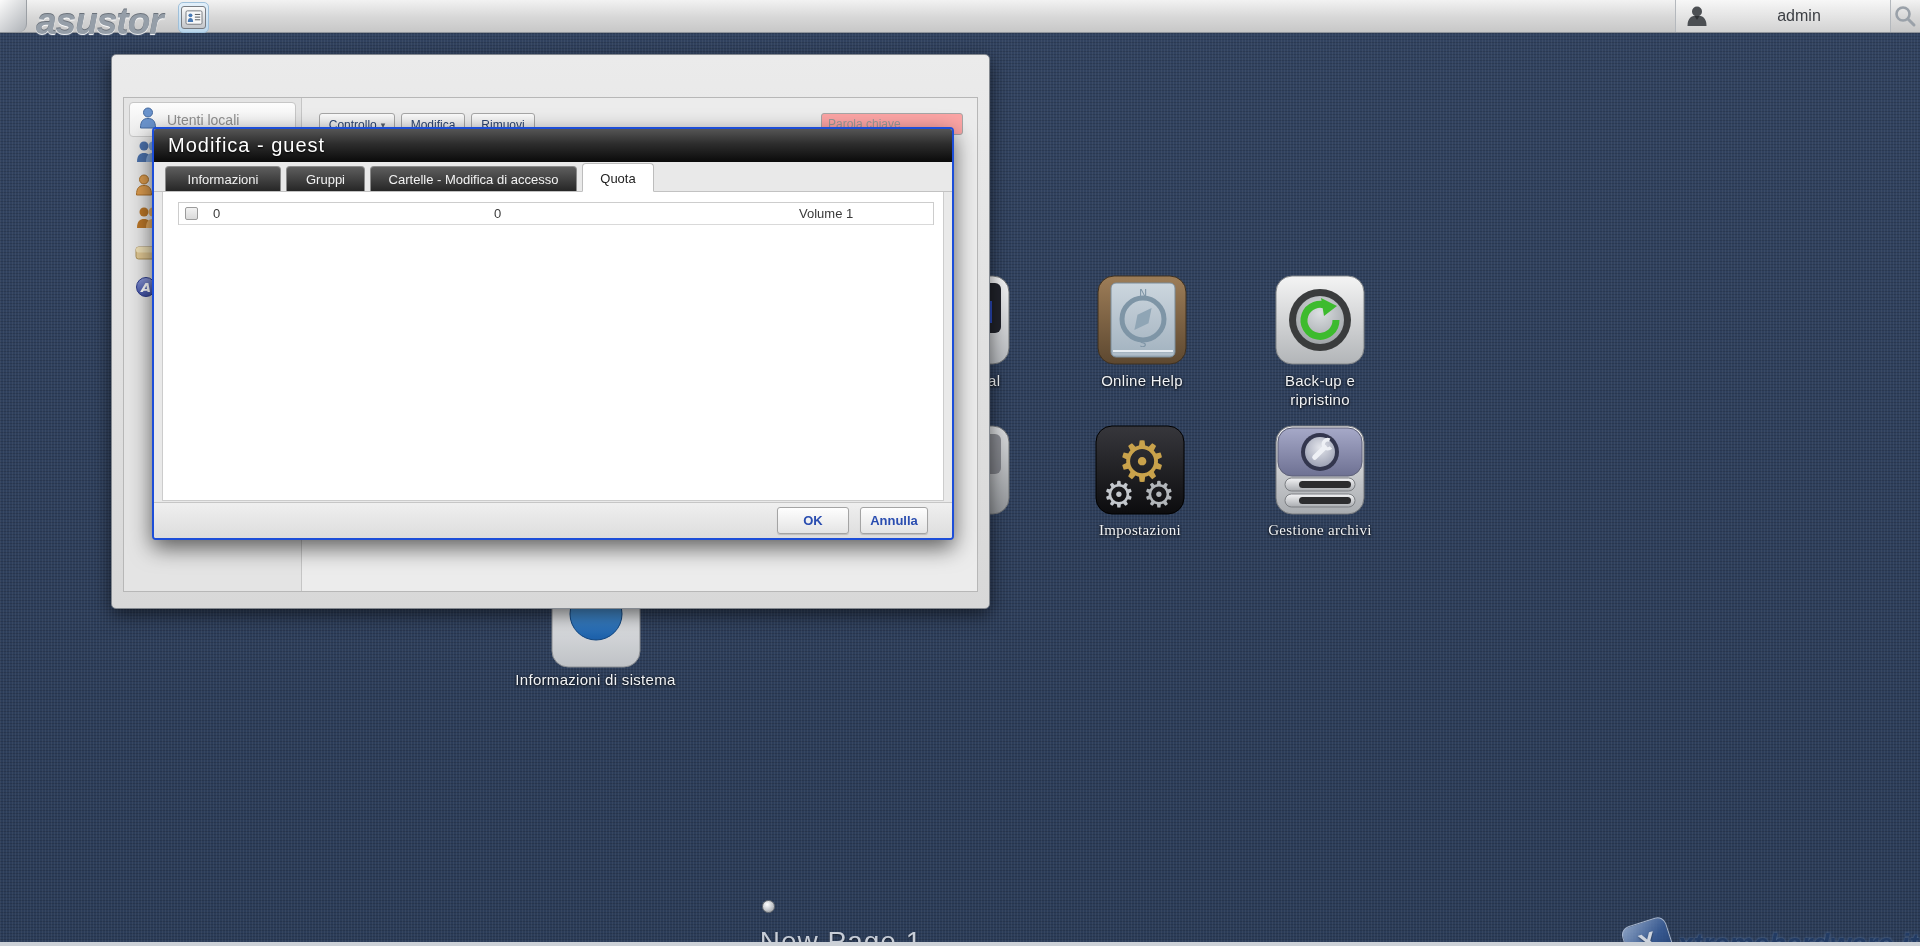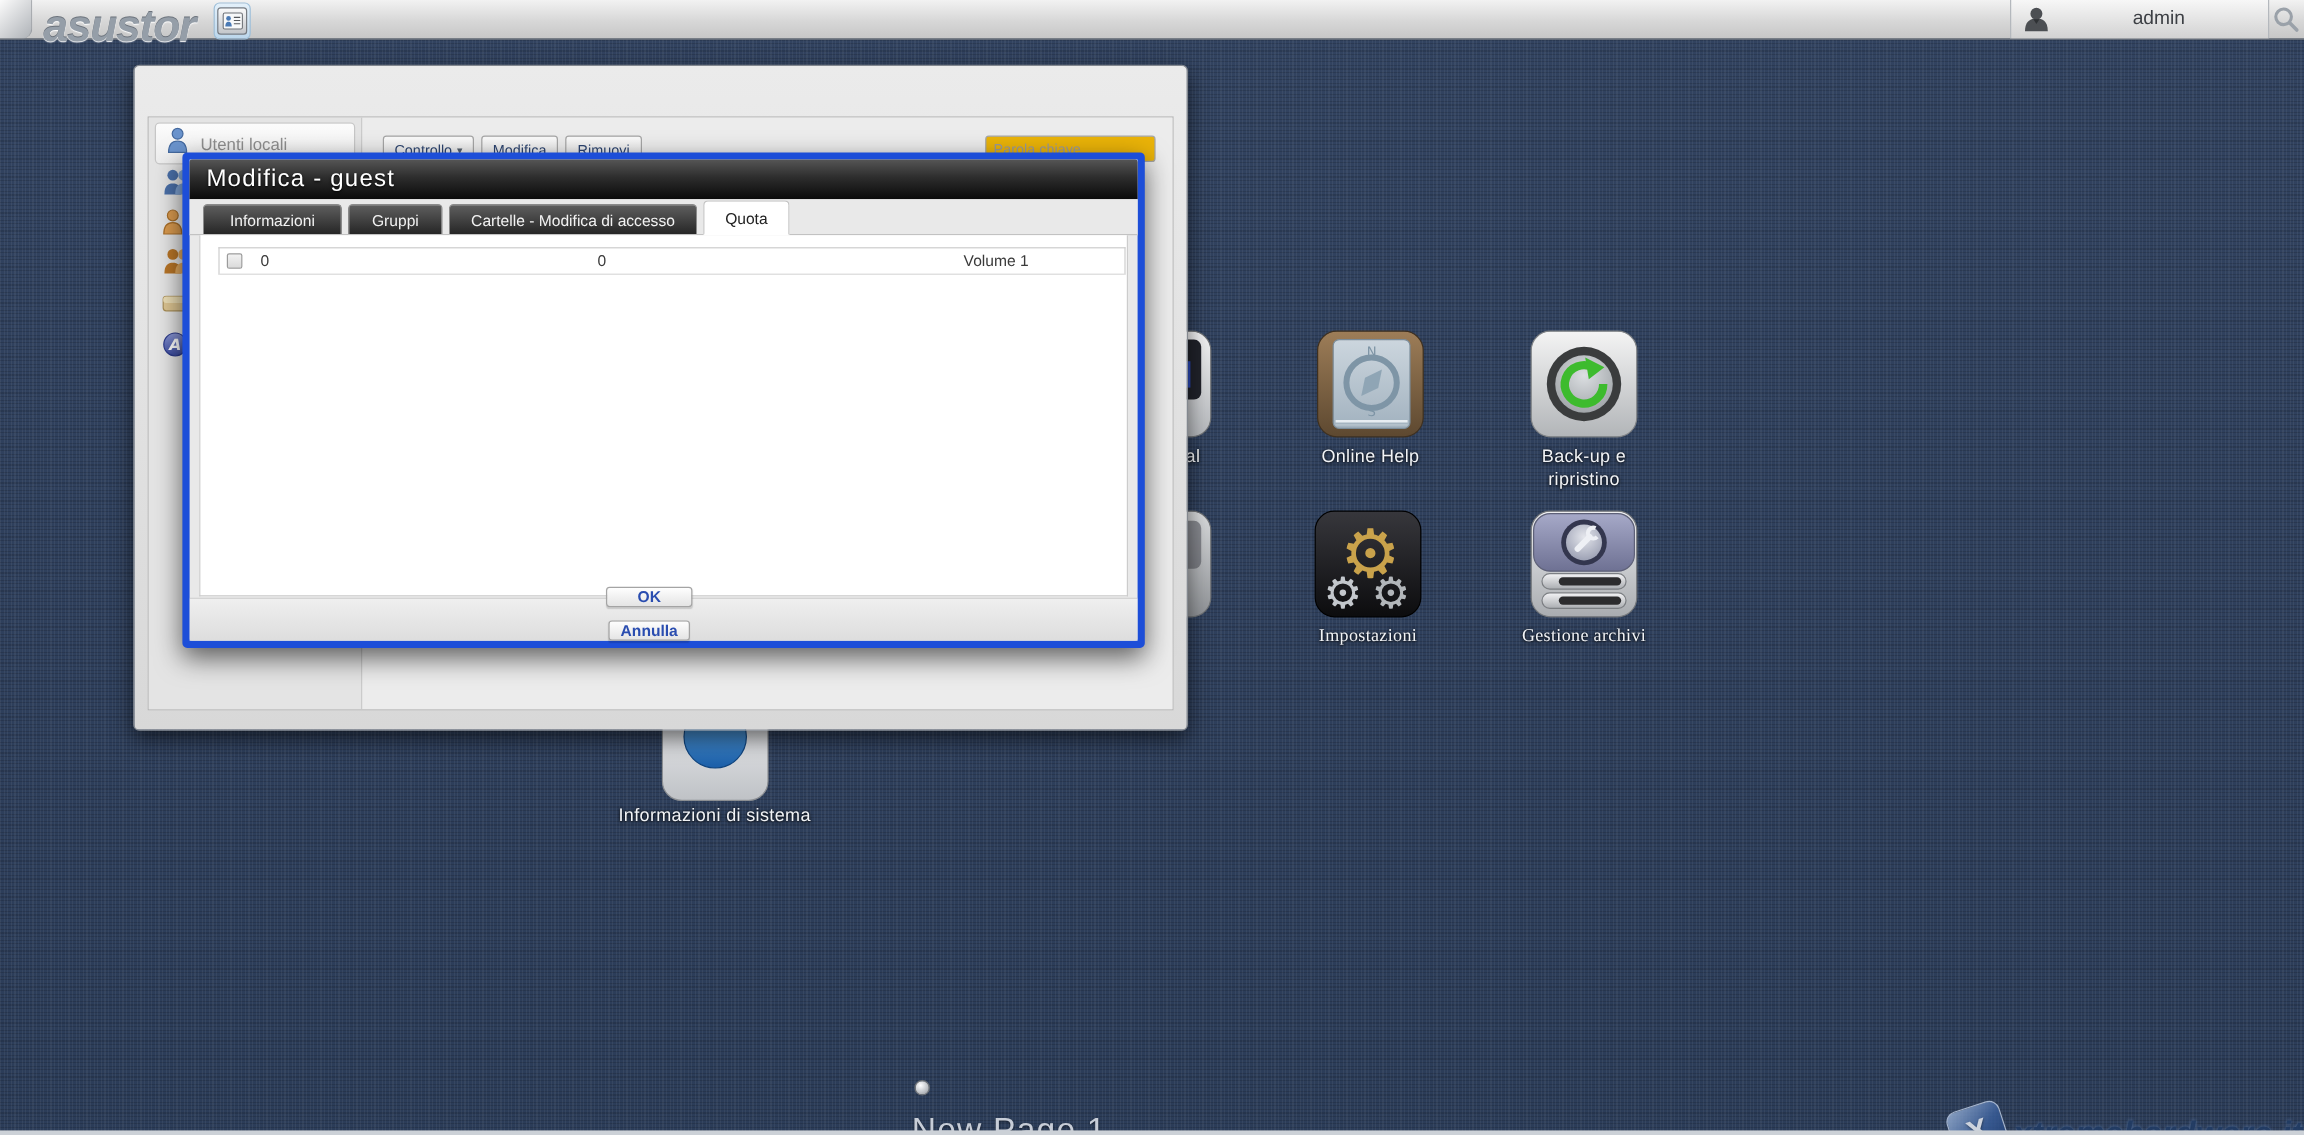--- a/index.html
+++ b/index.html
@@ -70,26 +70,26 @@
   .sidebar{position:absolute;left:0;top:0;bottom:0;width:177px;background:#e4e4e4;border-right:1px solid #c5c5c5;}
   .side-sel{position:absolute;left:5px;right:5px;top:4px;height:33px;border:1px solid #c6c6c6;border-radius:4px;
     background:linear-gradient(#fcfcfc,#ececec);display:flex;align-items:center;}
   .side-sel .slabel{font-size:14px;color:#8f8f8f;margin-left:10px;}
   .side-ico{position:absolute;left:11px;}
   .winmain{position:absolute;left:178px;right:0;top:0;bottom:0;background:#ececec;}
   .tbtn{position:absolute;top:15px;height:24px;border:1px solid #a6a6a6;border-radius:3px;
     background:linear-gradient(#fbfbfb,#dcdcdc);font-size:12px;color:#2c4470;
     display:flex;align-items:center;justify-content:center;gap:4px;padding:0 10px;box-sizing:border-box;}
   .tsearch{position:absolute;top:15px;right:14px;width:142px;height:22px;border:1px solid #a6a6a6;border-radius:3px;
-    background:#eab308;font-size:12px;color:#444;padding:0 6px;box-sizing:border-box;font-family:"Liberation Sans",sans-serif;}
+    background:#fca5a5;font-size:12px;color:#444;padding:0 6px;box-sizing:border-box;font-family:"Liberation Sans",sans-serif;}
   .tsearch::placeholder{color:#9a9a9a;}
 
   
   .modal{position:absolute;left:152px;top:127px;width:802px;height:413px;z-index:20;
-    background:#e9e9e9;border:6px solid #1d4ed8;border-radius:4px;box-sizing:border-box;
+    background:#e9e9e9;border:2px solid #1d4ed8;border-radius:4px;box-sizing:border-box;
     box-shadow:0 8px 22px rgba(0,0,0,.6);}
   .mtitle{position:absolute;left:0;top:0;right:0;height:33px;border-radius:2px 2px 0 0;
     background:linear-gradient(#555555,#2d2d2d 45%,#0a0a0a);
     display:flex;align-items:center;}
   .mtitle span{color:#ffffff;font-size:20px;letter-spacing:1px;margin-left:14px;text-shadow:0 1px 2px #000;}
   .mtabs{position:absolute;left:0;top:33px;right:0;height:30px;background:#e9e9e9;
     border-bottom:1px solid #c2c2c2;display:flex;align-items:flex-end;padding-left:11px;box-sizing:border-box;}
   .mtab{height:25px;line-height:25px;text-align:center;font-size:13px;color:#f2f2f2;
     background:linear-gradient(#5e5e5e,#262626);border:1px solid #8b8b8b;border-bottom:none;
     border-radius:4px 4px 0 0;margin-right:5px;box-sizing:border-box;}
@@ -104,21 +104,21 @@
   .mrow.mdata{height:21px;border-bottom:1px solid #d9d9d9;color:#3a3a3a;}
   .mc{font-size:13px;display:flex;align-items:center;padding-left:8px;box-sizing:border-box;overflow:hidden;white-space:nowrap;}
   .mhead .mc{border-right:1px solid #d6d6d6;}
   .mhead .mc:last-child{border-right:none;}
   .mc.c0{width:26px;padding-left:6px;}
   .mc.c1{width:281px;} .mc.c2{width:305px;} .mc.c3{flex:1;}
   .cb{width:13px;height:13px;background:#fff;border:1px solid #8a8a8a;border-radius:2px;box-sizing:border-box;}
   .cb.dim{background:linear-gradient(#f2f2f2,#dadada);border-color:#9b9b9b;}
   .mfooter{position:absolute;left:0;right:0;bottom:0;height:36px;background:linear-gradient(#efefef,#dddddd);
     border-top:1px solid #c6c6c6;border-radius:0 0 2px 2px;
-    display:flex;align-items:center;justify-content:flex-end;gap:11px;padding-right:24px;box-sizing:border-box;flex-direction:column;}
+    display:flex;align-items:center;justify-content:flex-end;gap:11px;padding-right:24px;box-sizing:border-box;}
   .mbtn{height:25px;border:1px solid #a4a4a4;border-radius:3px;background:linear-gradient(#fefefe,#e4e4e4);
     color:#2a4db0;font-size:13px;font-weight:bold;display:flex;align-items:center;justify-content:center;
     box-shadow:0 1px 1px rgba(0,0,0,.15);}
   .mbtn.ok{width:70px;} .mbtn.cancel{width:66px;}
 </style>
 </head>
 <body>
 
 <div id="stage">
 

